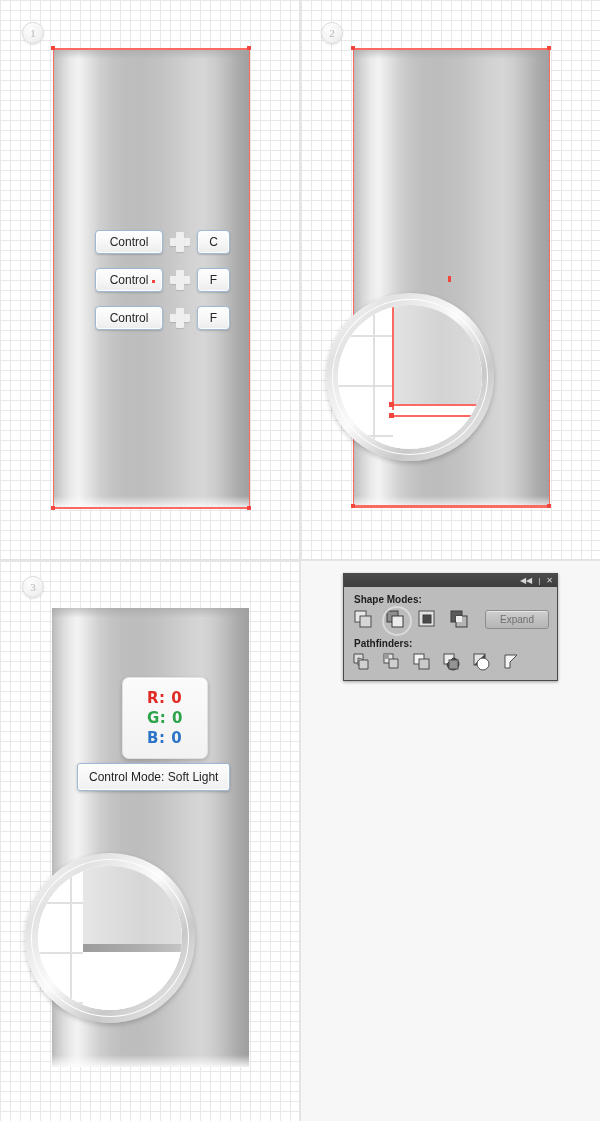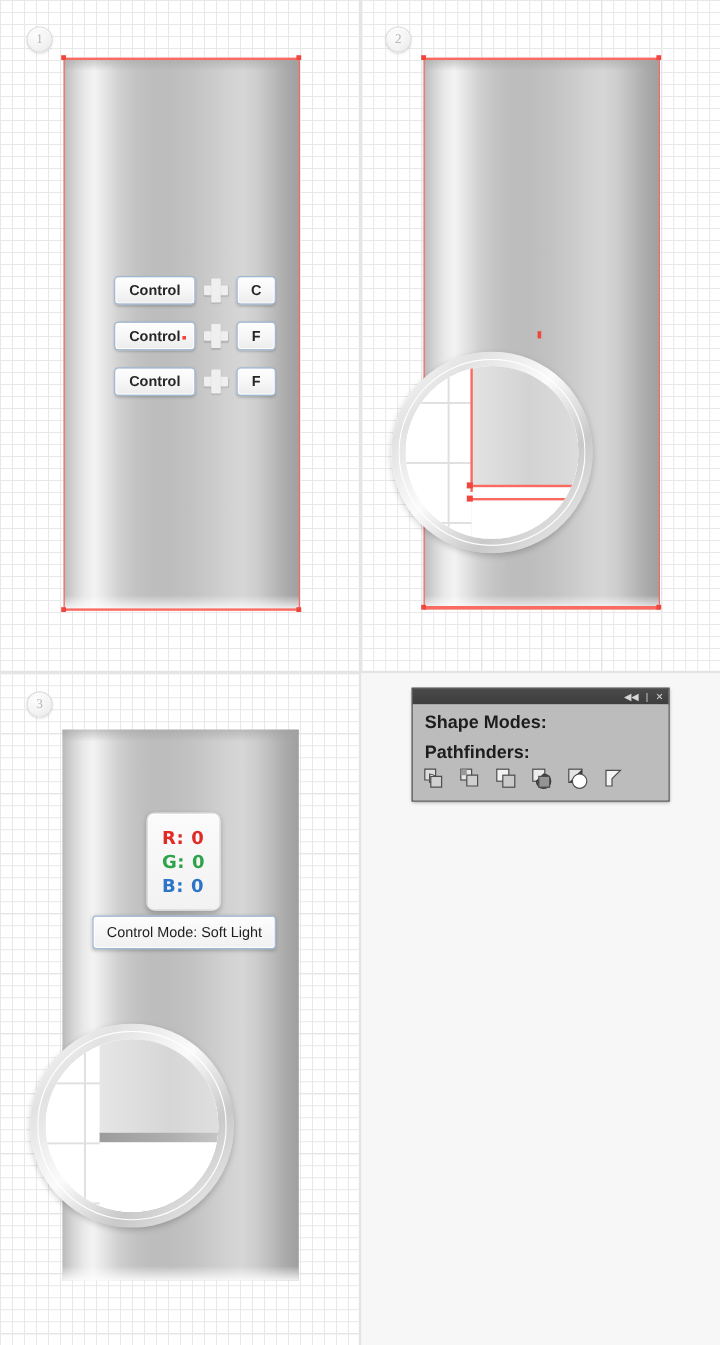--- a/index.html
+++ b/index.html
@@ -66,21 +66,20 @@
   .keycap{
     background:linear-gradient(to bottom,#fefefe 0%,#f7f7f7 50%,#ececed 100%);
     border:1px solid #9fb9d4;
     border-radius:4px;
     box-shadow:0 1px 2px rgba(0,0,0,.16), inset 0 0 0 1px rgba(255,255,255,.9);
     color:#262626;
     font-size:12px;
     padding:5px 9px;
     text-align:center;
     line-height:12px;
-    font-weight:bold;
   }
   .keycap.wide{min-width:48px;}
   .keycap.sq{min-width:13px;}
   .plusicon{
     width:20px;height:20px;margin:0 7px;position:relative;
   }
   .plusicon::before,.plusicon::after{
     content:"";position:absolute;background:#efeff0;
     box-shadow:0 1px 1px rgba(0,0,0,.12);
   }
@@ -112,21 +111,21 @@
       linear-gradient(to bottom,#e0e0e0 2px,transparent 2px);
     background-size:50px 50px;
   }
 
   
   .rgbbox{
     position:absolute;
     background:linear-gradient(to bottom,#fbfbfb,#f2f2f2);
     border:1px solid #e2e2e2;border-radius:7px;
     box-shadow:0 2px 4px rgba(0,0,0,.20), inset 0 1px 0 #fff;
-    padding:10px 12px;
+    padding:10px 24px;
     font-family:"DejaVu Sans", sans-serif;
     font-weight:bold;font-size:15px;line-height:20px;
     letter-spacing:.5px;
   }
   .rgbbox .r{color:#e02a25;}
   .rgbbox .g{color:#2da34a;}
   .rgbbox .b{color:#2b74c8;}
 
   
   .tip{
@@ -160,21 +159,21 @@
     display:flex;align-items:center;padding:0 9px;
     font-family:"Liberation Sans", sans-serif;
   }
   .pf-tabfill{
     flex:1;background:linear-gradient(to bottom,#b5b5b5,#9d9d9d);
     display:flex;align-items:center;justify-content:flex-end;padding-right:5px;
     border-left:1px solid #8b8b8b;
   }
   .pf-menu{font-size:9px;color:#2a2a2a;letter-spacing:-1px;}
   .pf-body{background:#bcbcbc;padding:4px 8px 8px 8px;}
-  .pf-label{font-size:15px;color:#1d1d1d;margin:3px 0 3px 2px;font-weight:bold;}
+  .pf-label{font-size:10px;color:#1d1d1d;margin:3px 0 3px 2px;font-weight:bold;}
   .pf-row{display:flex;align-items:center;gap:10px;}
   .pf-btn{
     width:22px;height:22px;position:relative;
     display:flex;align-items:center;justify-content:center;
   }
   .pf-btn.sel::before{
     content:"";position:absolute;left:-2px;top:-2px;width:26px;height:26px;
     border-radius:50%;border:2px solid #dadada;
   }
   .pf-expand{
@@ -297,20 +296,48 @@
 <div class="tip" style="left:77px;top:763px;">Control Mode: Soft Light</div>
 
 <div class="pf">
   <div class="pf-titlebar">
     <span class="ic">◀◀</span>
     <span class="ic">|</span>
     <span class="ic">✕</span>
   </div>
   <div class="pf-body">
     <div class="pf-label">Shape Modes:</div>
+    <div class="pf-row">
+      <div class="pf-btn">
+        <svg width="20" height="20" viewBox="0 0 20 20">
+          <rect x="2" y="2" width="11" height="11" fill="#e8e8e8" stroke="#4d4d4d" stroke-width="1"></rect>
+          <rect x="7" y="7" width="11" height="11" fill="#d6d6d6" stroke="#4d4d4d" stroke-width="1"></rect>
+        </svg>
+      </div>
+      <div class="pf-btn sel">
+        <svg width="20" height="20" viewBox="0 0 20 20">
+          <rect x="2" y="2" width="11" height="11" fill="#8e8e8e" stroke="#3a3a3a" stroke-width="1"></rect>
+          <rect x="7" y="7" width="11" height="11" fill="#ececec" stroke="#3a3a3a" stroke-width="1"></rect>
+        </svg>
+      </div>
+      <div class="pf-btn">
+        <svg width="20" height="20" viewBox="0 0 20 20">
+          <rect x="2" y="2" width="15" height="15" fill="#e2e2e2" stroke="#4d4d4d" stroke-width="1"></rect>
+          <rect x="6" y="6" width="8" height="8" fill="#4a4a4a" stroke="#3a3a3a" stroke-width="1"></rect>
+        </svg>
+      </div>
+      <div class="pf-btn">
+        <svg width="20" height="20" viewBox="0 0 20 20">
+          <rect x="2" y="2" width="11" height="11" fill="#5a5a5a" stroke="#3a3a3a" stroke-width="1"></rect>
+          <rect x="7" y="7" width="11" height="11" fill="#b4b4b4" stroke="#3a3a3a" stroke-width="1"></rect>
+          <rect x="7" y="7" width="6" height="6" fill="#ececec" stroke="none"></rect>
+        </svg>
+      </div>
+      <div class="pf-expand">Expand</div>
+    </div>
     <div class="pf-label" style="margin-top:8px;">Pathfinders:</div>
     <div class="pf-pf-row">
       <div class="pf-btn">
         <svg width="20" height="20" viewBox="0 0 20 20">
           <path d="M2,2 h9 v9 h-9 z" fill="#ddd" stroke="#4d4d4d" stroke-width="1"></path>
           <path d="M6,6 a7,7 0 0 1 7,7 h-7 z" fill="#fff" stroke="#4d4d4d" stroke-width="1"></path>
           <path d="M7,8 h9 v9 h-9 z" fill="#d0d0d0" stroke="#4d4d4d" stroke-width="1"></path>
         </svg>
       </div>
       <div class="pf-btn">

